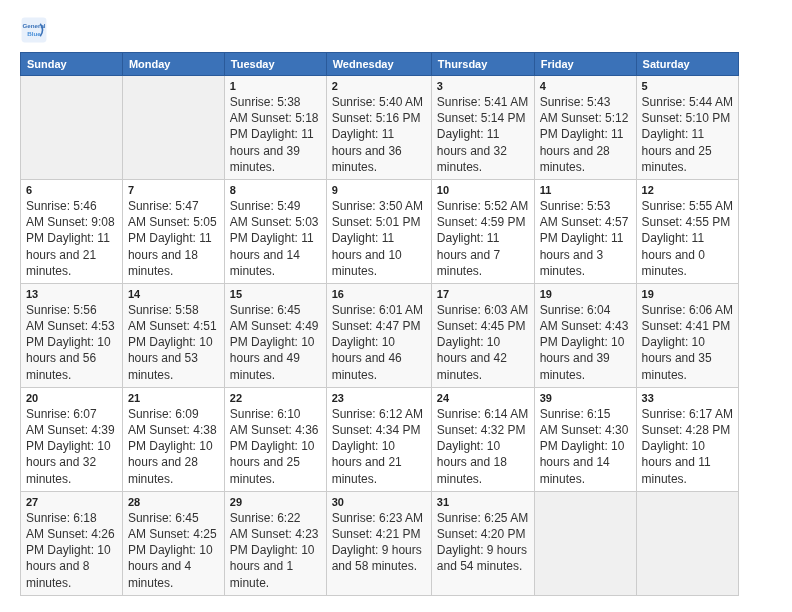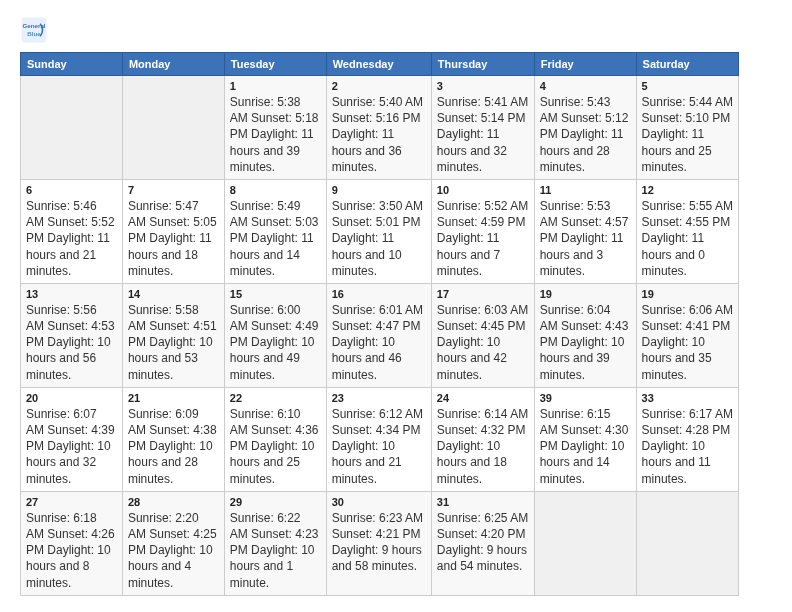--- a/index.html
+++ b/index.html
@@ -160,21 +160,21 @@
             <span class="day-number">5</span>
             <div class="day-info">Sunrise: 5:44 AM
 Sunset: 5:10 PM
 Daylight: 11 hours and 25 minutes.</div>
           </td>
         </tr>
         <tr>
           <td>
             <span class="day-number">6</span>
             <div class="day-info">Sunrise: 5:46 AM
-Sunset: 5:52 PM
+Sunset: 9:08 PM
 Daylight: 11 hours and 21 minutes.</div>
           </td>
           <td>
             <span class="day-number">7</span>
             <div class="day-info">Sunrise: 5:47 AM
 Sunset: 5:05 PM
 Daylight: 11 hours and 18 minutes.</div>
           </td>
           <td>
             <span class="day-number">8</span>
@@ -215,21 +215,21 @@
 Daylight: 10 hours and 56 minutes.</div>
           </td>
           <td>
             <span class="day-number">14</span>
             <div class="day-info">Sunrise: 5:58 AM
 Sunset: 4:51 PM
 Daylight: 10 hours and 53 minutes.</div>
           </td>
           <td>
             <span class="day-number">15</span>
-            <div class="day-info">Sunrise: 6:00 AM
+            <div class="day-info">Sunrise: 6:45 AM
 Sunset: 4:49 PM
 Daylight: 10 hours and 49 minutes.</div>
           </td>
           <td>
             <span class="day-number">16</span>
             <div class="day-info">Sunrise: 6:01 AM
 Sunset: 4:47 PM
 Daylight: 10 hours and 46 minutes.</div>
           </td>
           <td>
@@ -297,21 +297,21 @@
         </tr>
         <tr>
           <td>
             <span class="day-number">27</span>
             <div class="day-info">Sunrise: 6:18 AM
 Sunset: 4:26 PM
 Daylight: 10 hours and 8 minutes.</div>
           </td>
           <td>
             <span class="day-number">28</span>
-            <div class="day-info">Sunrise: 2:20 AM
+            <div class="day-info">Sunrise: 6:45 AM
 Sunset: 4:25 PM
 Daylight: 10 hours and 4 minutes.</div>
           </td>
           <td>
             <span class="day-number">29</span>
             <div class="day-info">Sunrise: 6:22 AM
 Sunset: 4:23 PM
 Daylight: 10 hours and 1 minute.</div>
           </td>
           <td>

